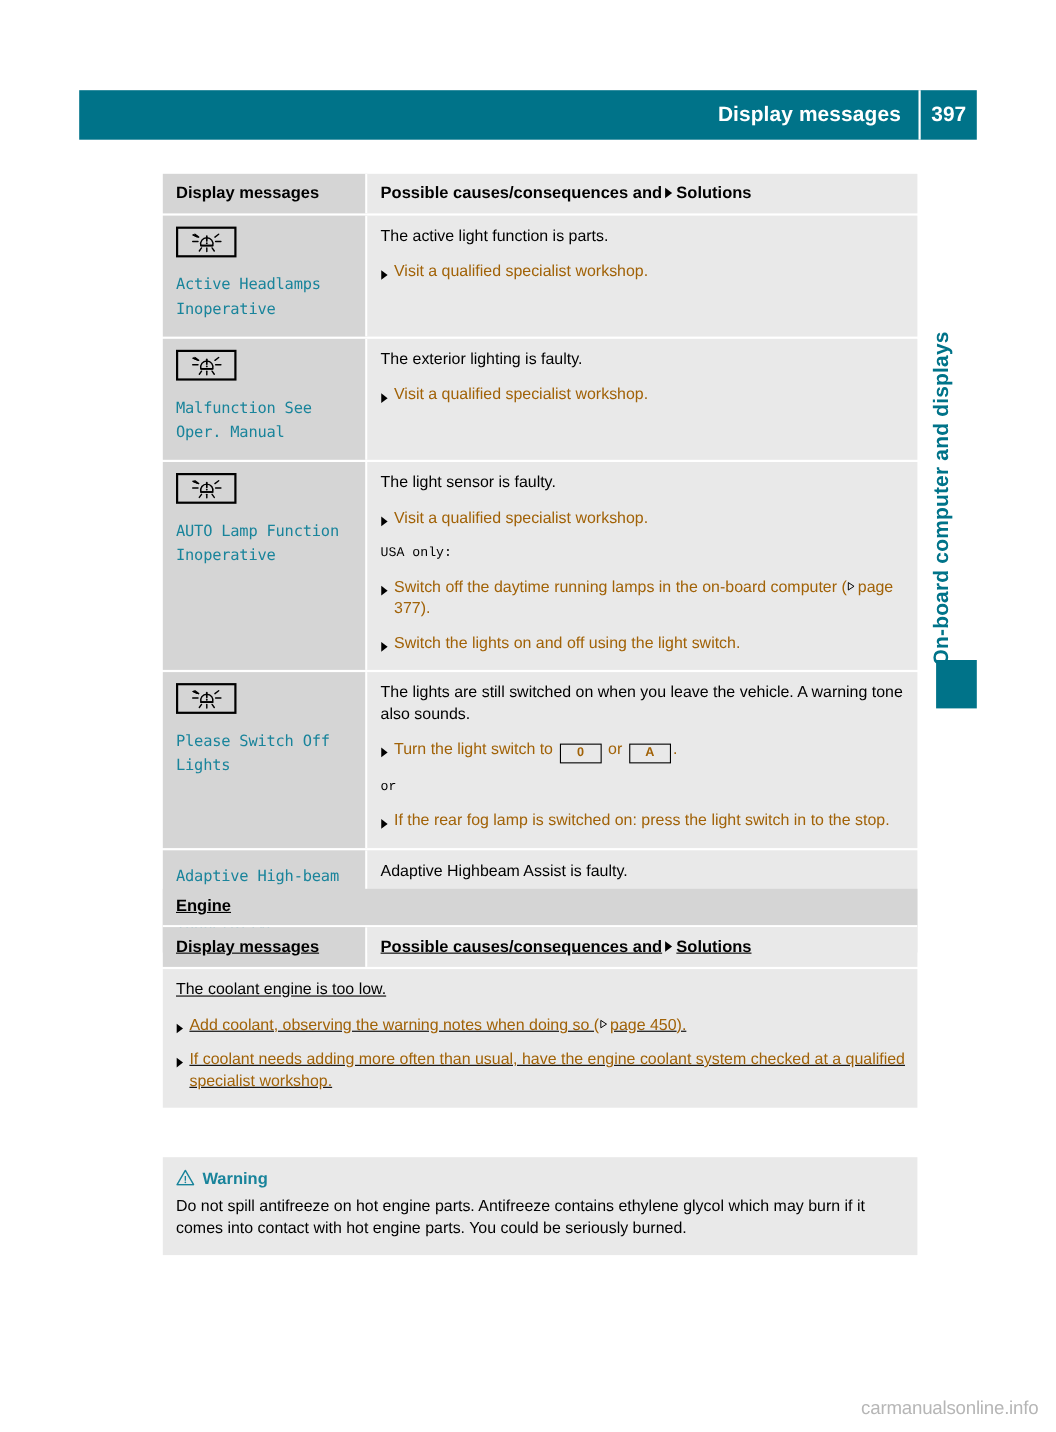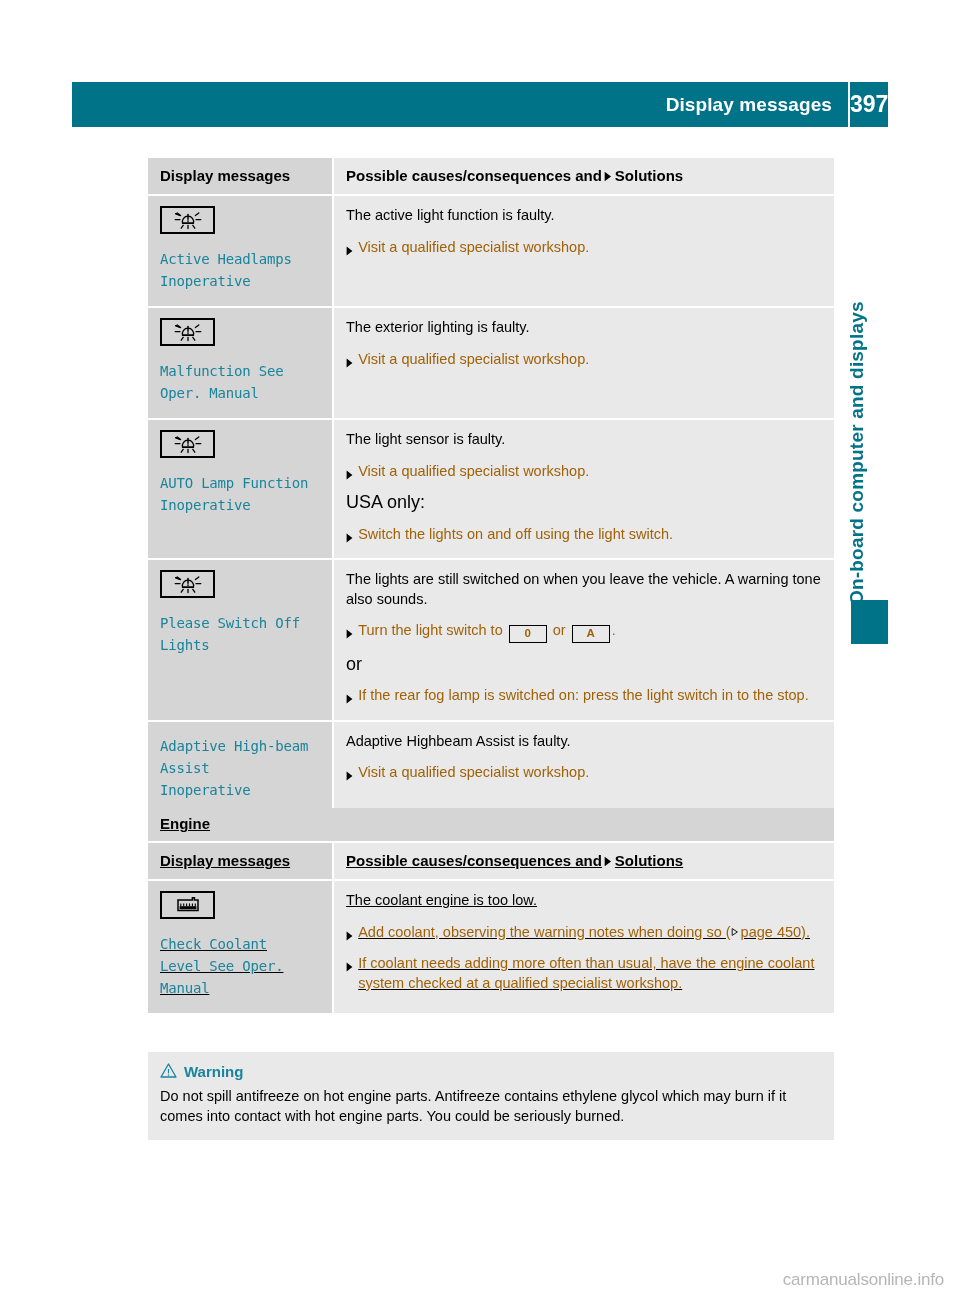--- a/index.html
+++ b/index.html
@@ -34,23 +34,23 @@
     letter-spacing: 0.1px;
     padding-right: 16px;
   }
   .header-divider {
     width: 2px;
     height: 45px;
     background: #ffffff;
   }
   .header-page {
     color: #ffffff;
-    font-size: 23px;
-    font-weight: bold;
-    width: 38px;
+    font-size: 19px;
+    font-weight: bold;
+    width: 51px;
     text-align: center;
   }
 
   
   .side-label {
     position: absolute;
     left: 846px;
     top: 225px;
     width: 40px;
     height: 380px;
@@ -173,24 +173,25 @@
   .step:last-child { margin-bottom: 0; }
   .step-tri {
     flex: 0 0 auto;
     margin-right: 5px;
     position: relative;
     top: 4px;
   }
   .step-body { flex: 1 1 auto; }
 
   .plain {
-    font-size: 18px;
+    font-size: 12px;
     line-height: 19.5px;
     color: #000;
     margin: 0 0 12px 0;
+    font-family: Liberation Mono, monospace;
   }
 
   
   .keybox {
     display: inline-flex;
     align-items: center;
     justify-content: center;
     min-width: 26px;
     height: 16px;
     padding: 0 5px;
@@ -279,21 +280,21 @@
               <line x1="12.2" y1="15.4" x2="10.2" y2="18.2" stroke-width="1.3"></line>
               <line x1="17" y1="15.4" x2="17" y2="18.6" stroke-width="1.3"></line>
               <line x1="21.8" y1="15.4" x2="23.8" y2="18.2" stroke-width="1.3"></line>
             </g>
           </svg>
         </div>
         <div class="msg-text">Active Headlamps
 Inoperative</div>
       </div>
       <div class="col-right">
-        <div class="para">The active light function is faulty.</div>
+        <div class="para">The active light function is parts.</div>
         <div class="step">
           <span class="step-tri"><svg width="7.199999999999999" height="10" viewBox="0 0 7.2 10">
               <path d="M0.6 0.6 L6.4 5 L0.6 9.4 Z" fill="#000"></path>
             </svg></span>
           <span class="step-body">Visit a qualified specialist workshop.</span>
         </div>
       </div>
     </div>
     <div class="row">
       <div class="col-left">
@@ -359,20 +360,28 @@
           <span class="step-tri"><svg width="7.199999999999999" height="10" viewBox="0 0 7.2 10">
               <path d="M0.6 0.6 L6.4 5 L0.6 9.4 Z" fill="#000"></path>
             </svg></span>
           <span class="step-body">Visit a qualified specialist workshop.</span>
         </div>
         <div class="plain">USA only:</div>
         <div class="step">
           <span class="step-tri"><svg width="7.199999999999999" height="10" viewBox="0 0 7.2 10">
               <path d="M0.6 0.6 L6.4 5 L0.6 9.4 Z" fill="#000"></path>
             </svg></span>
+          <span class="step-body"><span>Switch off the daytime running lamps in the on-board computer (</span><span class="refarrow"><svg width="8" height="10" viewBox="0 0 8 10">
+                <path d="M1.2 1.6 L6.4 5 L1.2 8.4 Z" fill="none" stroke="#000" stroke-width="0.9" stroke-linejoin="round"></path>
+              </svg></span><span>page 377</span><span>).</span></span>
+        </div>
+        <div class="step">
+          <span class="step-tri"><svg width="7.199999999999999" height="10" viewBox="0 0 7.2 10">
+              <path d="M0.6 0.6 L6.4 5 L0.6 9.4 Z" fill="#000"></path>
+            </svg></span>
           <span class="step-body">Switch the lights on and off using the light switch.</span>
         </div>
       </div>
     </div>
     <div class="row">
       <div class="col-left">
         <div class="msg-icon">
           <svg width="34" height="20" viewBox="0 0 34 20">
             <g stroke="#000" stroke-width="1.25" fill="none" stroke-linecap="round">
               <path d="M11.6 13.2 A5.6 5.6 0 1 1 22.4 13.2 Z" stroke-width="1.35"></path>
@@ -431,39 +440,20 @@
 
 <div class="table-block tbl-2" id="table-1">
     <div class="section-row">Engine</div>
     <div class="row">
       <div class="col-left hdr-left">Display messages</div>
       <div class="col-right hdr-right"><span>Possible causes/consequences and</span><span class="hdr-tri"><svg width="7.92" height="11" viewBox="0 0 7.2 10">
             <path d="M0.6 0.6 L6.4 5 L0.6 9.4 Z" fill="#000"></path>
           </svg></span><span>Solutions</span></div>
     </div>
     <div class="row">
-      <div class="col-left">
-        <div class="msg-icon">
-          <svg width="34" height="20" viewBox="0 0 34 20">
-            <g fill="none" stroke="#000" stroke-width="1.5">
-              <path d="M7 5 L7 15.5 L27 15.5 L27 5 L23.4 5 L23.4 2.8 L21.4 2.8 L21.4 5 Z"></path>
-              <rect x="8.6" y="11.2" width="16.8" height="3" fill="#000" stroke="none"></rect>
-              <line x1="9.8" y1="8.4" x2="9.8" y2="11.2" stroke-width="1.1"></line>
-              <line x1="12.700000000000001" y1="8.4" x2="12.700000000000001" y2="11.2" stroke-width="1.1"></line>
-              <line x1="15.600000000000001" y1="8.4" x2="15.600000000000001" y2="11.2" stroke-width="1.1"></line>
-              <line x1="18.5" y1="8.4" x2="18.5" y2="11.2" stroke-width="1.1"></line>
-              <line x1="21.4" y1="8.4" x2="21.4" y2="11.2" stroke-width="1.1"></line>
-              <line x1="24.3" y1="8.4" x2="24.3" y2="11.2" stroke-width="1.1"></line>
-            </g>
-          </svg>
-        </div>
-        <div class="msg-text">Check Coolant
-Level See Oper.
-Manual</div>
-      </div>
       <div class="col-right">
         <div class="para">The coolant engine is too low.</div>
         <div class="step">
           <span class="step-tri"><svg width="7.199999999999999" height="10" viewBox="0 0 7.2 10">
               <path d="M0.6 0.6 L6.4 5 L0.6 9.4 Z" fill="#000"></path>
             </svg></span>
           <span class="step-body"><span>Add coolant, observing the warning notes when doing so (</span><span class="refarrow"><svg width="8" height="10" viewBox="0 0 8 10">
                 <path d="M1.2 1.6 L6.4 5 L1.2 8.4 Z" fill="none" stroke="#000" stroke-width="0.9" stroke-linejoin="round"></path>
               </svg></span><span>page 450</span><span>).</span></span>
         </div>

